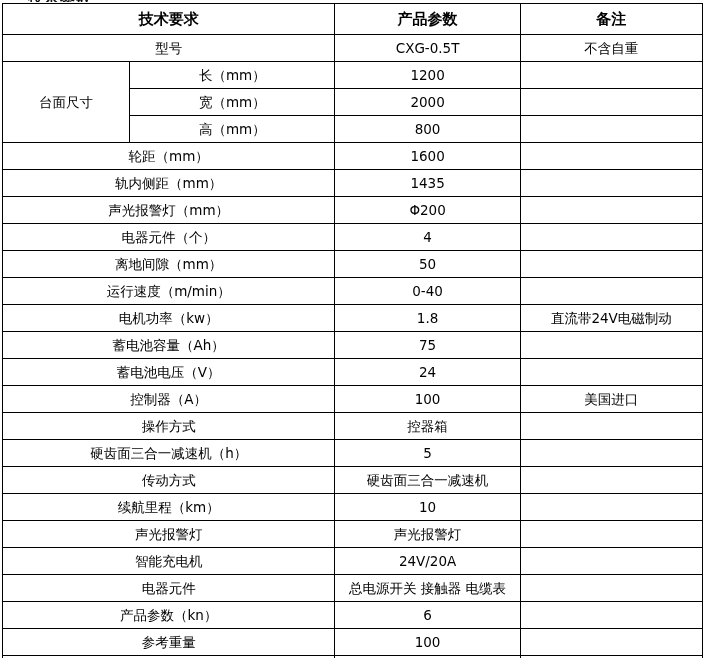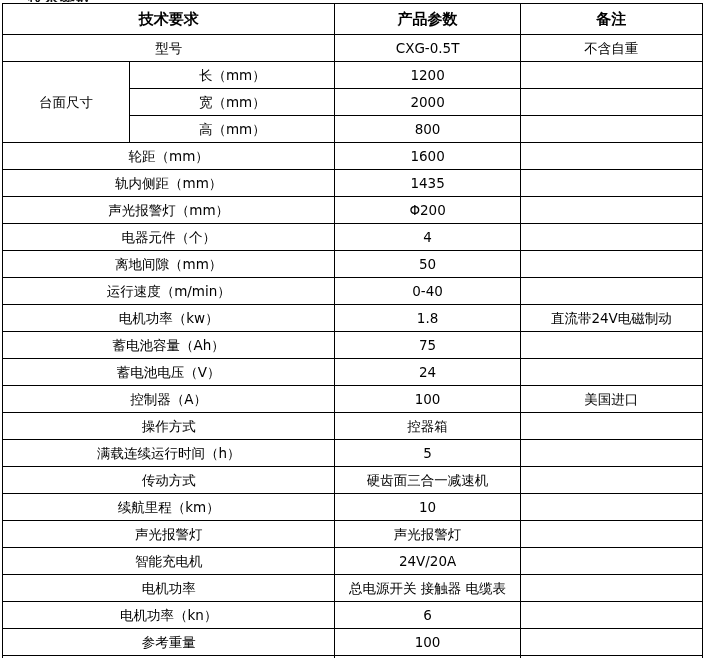--- a/index.html
+++ b/index.html
@@ -163,21 +163,21 @@
         <td colspan="2">控制器（A）</td>
         <td>100</td>
         <td>美国进口</td>
       </tr>
       <tr>
         <td colspan="2">操作方式</td>
         <td>控器箱</td>
         <td></td>
       </tr>
       <tr>
-        <td colspan="2">满载连续运行时间（h）</td>
+        <td colspan="2">硬齿面三合一减速机（h）</td>
         <td>5</td>
         <td></td>
       </tr>
       <tr>
         <td colspan="2">传动方式</td>
         <td>硬齿面三合一减速机</td>
         <td></td>
       </tr>
       <tr>
         <td colspan="2">续航里程（km）</td>
@@ -188,26 +188,26 @@
         <td colspan="2">声光报警灯</td>
         <td>声光报警灯</td>
         <td></td>
       </tr>
       <tr>
         <td colspan="2">智能充电机</td>
         <td>24V/20A</td>
         <td></td>
       </tr>
       <tr>
-        <td colspan="2">电机功率</td>
+        <td colspan="2">电器元件</td>
         <td>总电源开关 接触器 电缆表</td>
         <td></td>
       </tr>
       <tr>
-        <td colspan="2">电机功率（kn）</td>
+        <td colspan="2">产品参数（kn）</td>
         <td>6</td>
         <td></td>
       </tr>
       <tr>
         <td colspan="2">参考重量</td>
         <td>100</td>
         <td></td>
       </tr>
       <tr>
         <td colspan="2">荐用轨道型号</td>

